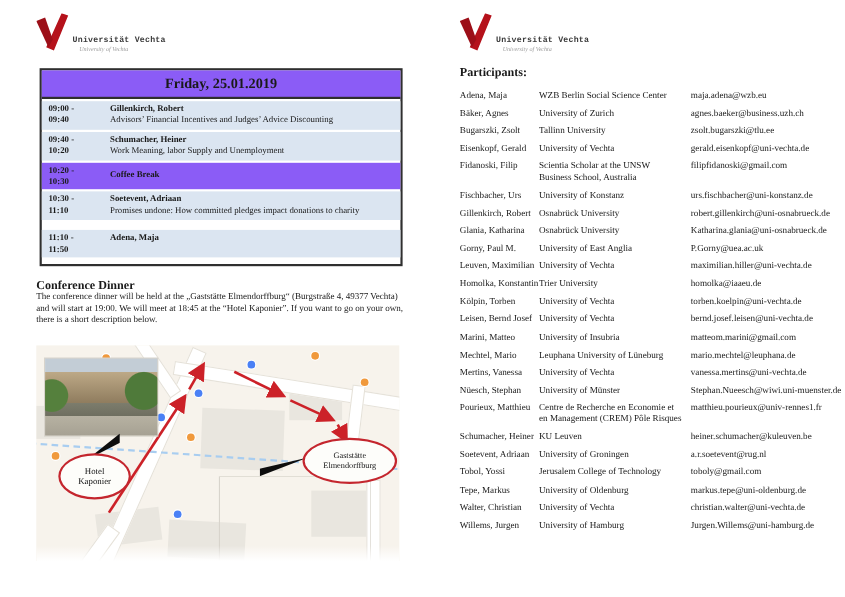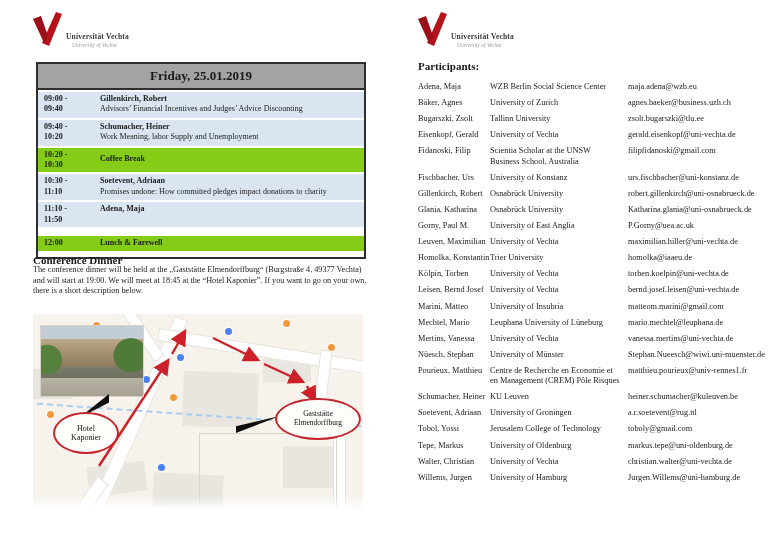--- a/index.html
+++ b/index.html
@@ -5,29 +5,29 @@
   html,body{margin:0;padding:0;}
   body{
     width:768px;height:543px;background:#ffffff;position:relative;overflow:hidden;
     font-family:"Liberation Serif","DejaVu Serif",serif;color:#1a1a1a;
   }
   .abs{position:absolute;}
 
   
   .logo{display:flex;align-items:flex-end;gap:3px;}
   .logo svg{display:block;}
-  .logo-title{font-family:Liberation Serif, serif;font-weight:bold;font-size:7.5px;color:#3a3a3a;letter-spacing:.2px;}
+  .logo-title{font-family:Liberation Mono, monospace;font-weight:bold;font-size:7.5px;color:#3a3a3a;letter-spacing:.2px;}
   .logo-sub{font-style:italic;font-size:5.5px;color:#9a9a9a;margin-left:6px;margin-top:1px;}
 
   
   .sched{left:36px;top:62px;width:326px;border:2px solid #2f2f2f;background:#ffffff;padding-bottom:6px;}
-  .sched-header{background:#a3a3a3;border-bottom:2px solid #2f2f2f;text-align:center;font-weight:bold;font-size:13px;padding:4px 0;}
+  .sched-header{background:#8b5cf6;border-bottom:2px solid #2f2f2f;text-align:center;font-weight:bold;font-size:13px;padding:4px 0;}
   .sched-row{display:flex;margin-top:2px;}
   .sched-row.talk{background:#dbe5f1;}
-  .sched-row.break{background:#84cc16;align-items:center;}
+  .sched-row.break{background:#8b5cf6;align-items:center;}
   .sched-row:last-child{margin-top:9px;}
   .sched-time{width:48px;padding:2px 0 2px 6px;font-weight:bold;font-size:8px;line-height:1.3;white-space:pre-line;flex:none;}
   .sched-content{flex:1;padding:2px 5px 3px 8px;font-size:8px;line-height:1.3;}
   .sched-speaker{font-weight:bold;}
 
   
   .dinner-h{left:33px;top:254px;margin:0;font-size:11px;font-weight:bold;}
   .dinner-p{left:33px;top:265px;width:334px;margin:0;font-size:8.2px;line-height:1.3;}
 
   
@@ -125,27 +125,20 @@
   </div>
 
   <div class="sched-row talk">
     <div class="sched-time">11:10 -
 11:50</div>
     <div class="sched-content">
       <div class="sched-speaker">Adena, Maja</div>
     </div>
   </div>
 
-  <div class="sched-row break">
-    <div class="sched-time">12:00</div>
-    <div class="sched-content">
-      <div class="sched-speaker">Lunch &amp; Farewell</div>
-
-    </div>
-  </div>
 </div>
   </div>
 
   <h3 class="dinner-h abs">Conference Dinner</h3>
   <p class="dinner-p abs">The conference dinner will be held at the „Gaststätte Elmendorffburg“ (Burgstraße 4, 49377 Vechta) and will start at 19:00. We will meet at 18:45 at the “Hotel Kaponier”. If you want to go on your own, there is a short description below.</p>
 
   <div class="map abs">
 
     <div class="bld" style="left:150px;top:58px;width:75px;height:55px;transform:rotate(2deg);"></div>
     <div class="bld" style="left:230px;top:38px;width:48px;height:30px;"></div>

